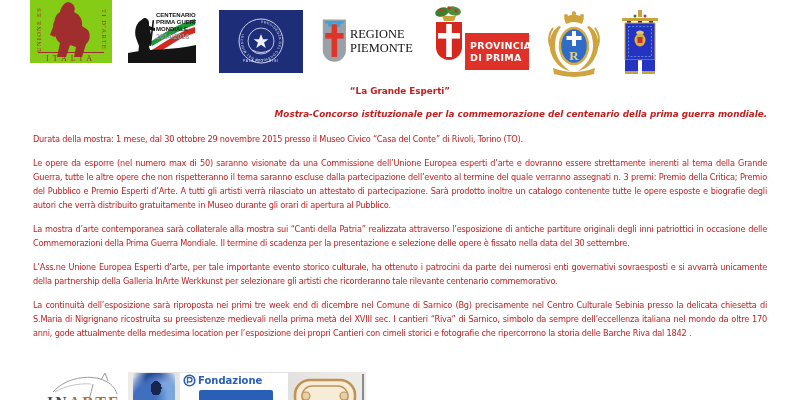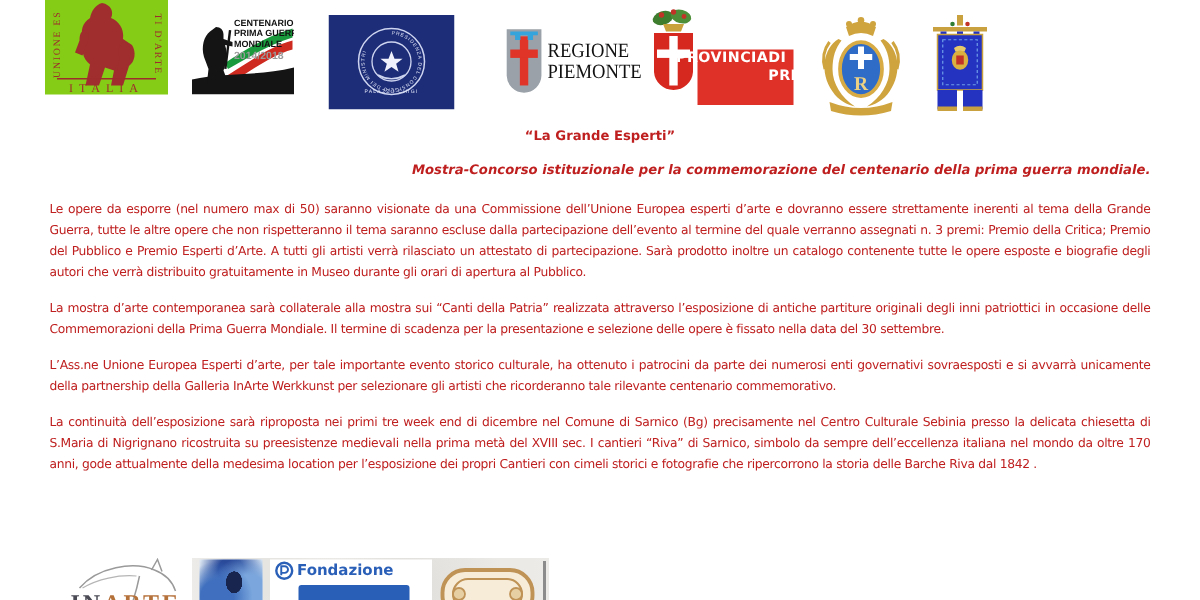--- a/index.html
+++ b/index.html
@@ -15,27 +15,27 @@
   .ueea .vleft{left:-14px;top:26px;transform:rotate(-90deg);}
   .ueea .vright{right:-13px;top:26px;transform:rotate(90deg);}
   .ueea .ital{position:absolute;left:8px;right:8px;bottom:0;text-align:center;
       font-family:"Liberation Serif",serif;font-size:8px;letter-spacing:4px;color:#9e2c2c;
       border-top:1px solid #9e2c2c;padding-top:1px;}
   
   .centenario{left:128px;top:6px;width:68px;height:57px;background:#fff;}
   
   .presidenza{left:219px;top:10px;width:84px;height:63px;}
   
-  .piemonte{left:322px;top:12px;width:96px;height:58px;display:flex;align-items:center;gap:3px;margin-left:15px;}
+  .piemonte{left:322px;top:12px;width:96px;height:58px;display:flex;align-items:center;gap:3px;}
   .piemonte .ptxt{font-family:"Liberation Serif",serif;font-size:13.5px;line-height:1.02;
       color:#111;transform:scaleX(.92);transform-origin:left;}
   
   .torino{left:432px;top:4px;width:102px;height:68px;}
   .torino .tbox{position:absolute;left:33px;top:29px;width:64px;height:37px;background:#e03128;
-      color:#fff;font-size:9.5px;font-weight:bold;line-height:1.25;display:flex;
+      color:#fff;font-size:9.5px;font-weight:bold;line-height:1.25;display:flex;flex-direction:column;
       justify-content:center;padding-left:5px;box-sizing:border-box;letter-spacing:.3px;}
   
   .rivoli{left:543px;top:8px;width:62px;height:70px;}
   .gonfalone{left:617px;top:10px;width:46px;height:68px;}
   
   .doc-body{position:absolute;left:0;top:80px;width:800px;padding:6px 33px 0;box-sizing:border-box;
       color:#bf1f1f;}
   .doc-title{ text-align:center;font-size:8.8px;font-weight:bold;margin:0 0 13px;}
   .doc-subtitle{text-align:right;font-size:8.8px;font-weight:bold;margin:12px 0 13px;font-style:italic;}
   .doc-body p{margin:0 0 10px;font-size:8.2px;line-height:14px;letter-spacing:-.2px;
@@ -187,20 +187,21 @@
         <path d="M25,50 h13 v13 h-13 z" fill="#2433c0"></path>
         <rect x="8" y="61" width="13" height="3" fill="#c9a23f"></rect>
         <rect x="25" y="61" width="13" height="3" fill="#c9a23f"></rect>
       </svg>
     </div>
   </div>
 
   <div class="doc-body">
     <div class="doc-title">“La Grande Esperti”</div>
     <div class="doc-subtitle">Mostra-Concorso istituzionale per la commemorazione del centenario della prima guerra mondiale.</div>
+    <p>Durata della mostra: 1 mese, dal 30 ottobre 29 novembre 2015 presso il Museo Civico “Casa del Conte” di Rivoli, Torino  (TO).</p>
     <p>Le opere da esporre (nel numero max di 50) saranno visionate da una Commissione dell’Unione Europea esperti d’arte e dovranno essere strettamente inerenti al tema della Grande Guerra, tutte le altre opere che non rispetteranno il tema saranno escluse dalla partecipazione dell’evento al termine del quale verranno assegnati n. 3 premi: Premio della Critica; Premio del Pubblico e Premio Esperti d’Arte.  A tutti gli artisti verrà rilasciato un attestato di partecipazione. Sarà prodotto inoltre un catalogo contenente tutte le opere esposte e biografie degli autori che verrà distribuito gratuitamente in Museo durante gli orari di apertura al Pubblico.</p>
     <p>La mostra d’arte contemporanea sarà collaterale alla mostra sui “Canti della Patria” realizzata attraverso l’esposizione di antiche partiture originali degli inni patriottici in occasione delle Commemorazioni della Prima Guerra Mondiale. Il  termine di scadenza per la presentazione e selezione delle opere è fissato nella data del 30 settembre.</p>
     <p>L’Ass.ne Unione Europea Esperti d’arte, per tale importante evento storico culturale, ha ottenuto i patrocini da parte dei numerosi enti governativi sovraesposti e si avvarrà unicamente della partnership della Galleria InArte Werkkunst per selezionare gli artisti che ricorderanno tale rilevante centenario commemorativo.</p>
     <p>La continuità dell’esposizione sarà riproposta nei primi tre week end di dicembre nel Comune di Sarnico (Bg) precisamente nel Centro Culturale Sebinia presso la delicata chiesetta  di S.Maria di Nigrignano ricostruita su preesistenze medievali nella prima metà del XVIII sec. I cantieri “Riva” di Sarnico, simbolo da sempre dell’eccellenza italiana nel mondo da oltre 170 anni, gode attualmente della medesima location per l’esposizione dei propri Cantieri con cimeli storici e fotografie che ripercorrono la storia delle Barche Riva dal 1842 .</p>
   </div>
 
   <div class="footer-strip">
     <div class="marble"></div>
 
     <div class="flogo inarte">

